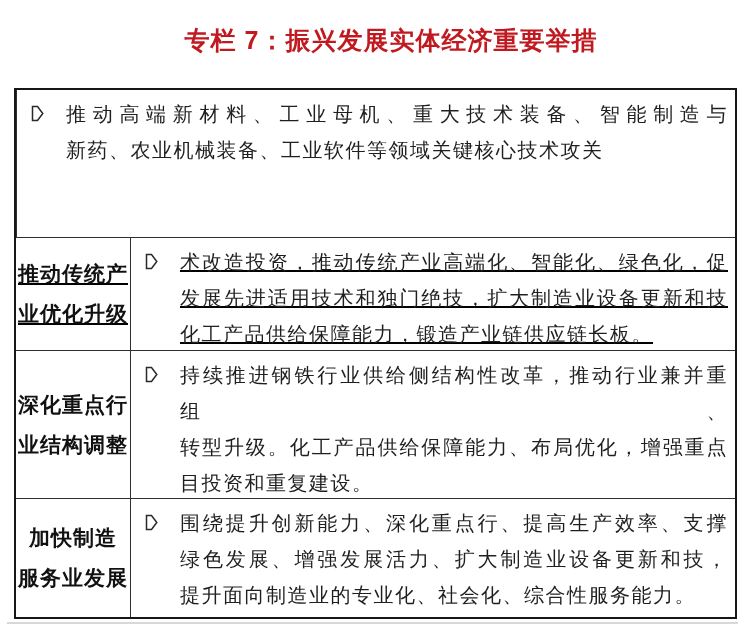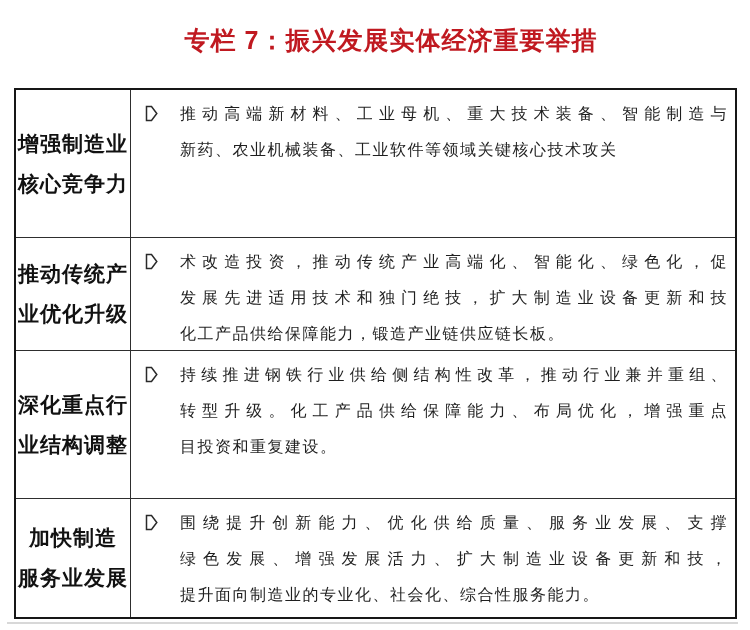--- a/index.html
+++ b/index.html
@@ -20,54 +20,52 @@
     border:2px solid #161616; background:#fff;
   }
   
   .table::after {
     content:""; position:absolute; left:-9px; right:-3px; bottom:-7px;
     height:2px; background:#d8d8d8;
   }
   .row { display:flex; align-items:stretch; }
   .row + .row { border-top:1px solid #2e2e2e; }
   .row:nth-child(1) { height:147px; }
-  .row:nth-child(2) { height:112px; }
+  .row:nth-child(2) { height:112px;text-decoration:underline; }
   .row:nth-child(3) { height:147px; }
   .row:nth-child(4) { height:118px; }
   .cell-label {
     width:114px; flex:none;
     display:flex; align-items:center; justify-content:center;
     text-align:center; white-space:pre-line;
     font-family:"Liberation Sans","DejaVu Sans",sans-serif;
     font-weight:bold; font-size:21px; line-height:40px; letter-spacing:1px;
     color:#111111;
   }
   .cell-content {
     flex:1; border-left:1px solid #2e2e2e;
     display:flex; align-items:flex-start;
     padding:6px 7px 0 14px;
   }
   .arrow { flex:none; margin-top:9px; line-height:0; }
   .text {
     flex:1; margin-left:22px;
-    font-size:16px; line-height:36px; letter-spacing:1.5px;
+    font-size:20px; line-height:36px; letter-spacing:1.5px;
     color:#1f1f1f;
   }
   .tline { text-align:justify; text-align-last:justify; }
   .tline:last-child { text-align-last:left; }
 </style>
 </head>
 <body>
 
 <div class="page">
   <h1 class="title" style="color: rgb(192, 25, 32);">专栏 7：振兴发展实体经济重要举措</h1>
   <div class="table" id="measures-table">
   <div class="row">
-    <div class="cell-label">增强制造业
-核心竞争力</div>
     <div class="cell-content">
       <span class="arrow">
         <svg width="13" height="17" viewBox="0 0 13 17">
           <path d="M1.5 1.5 L6.5 1.5 L11.8 8.5 L6.5 15.5 L1.5 15.5 Z" fill="#ffffff" stroke="#2a2a2a" stroke-width="1.5" stroke-linejoin="miter"></path>
         </svg>
       </span>
       <div class="text">
             <div class="tline">推动高端新材料、工业母机、重大技术装备、智能制造与</div>
             <div class="tline">新药、农业机械装备、工业软件等领域关键核心技术攻关</div>
           </div>
@@ -111,20 +109,20 @@
   <div class="row">
     <div class="cell-label">加快制造
 服务业发展</div>
     <div class="cell-content">
       <span class="arrow">
         <svg width="13" height="17" viewBox="0 0 13 17">
           <path d="M1.5 1.5 L6.5 1.5 L11.8 8.5 L6.5 15.5 L1.5 15.5 Z" fill="#ffffff" stroke="#2a2a2a" stroke-width="1.5" stroke-linejoin="miter"></path>
         </svg>
       </span>
       <div class="text">
-            <div class="tline">围绕提升创新能力、优化供给质量、服务业发展、支撑</div>
+            <div class="tline">围绕提升创新能力、深化重点行、提高生产效率、支撑</div>
             <div class="tline">绿色发展、增强发展活力、扩大制造业设备更新和技，</div>
             <div class="tline">提升面向制造业的专业化、社会化、综合性服务能力。</div>
           </div>
     </div>
   </div>
 </div>
 </div>
 
 </body></html>

